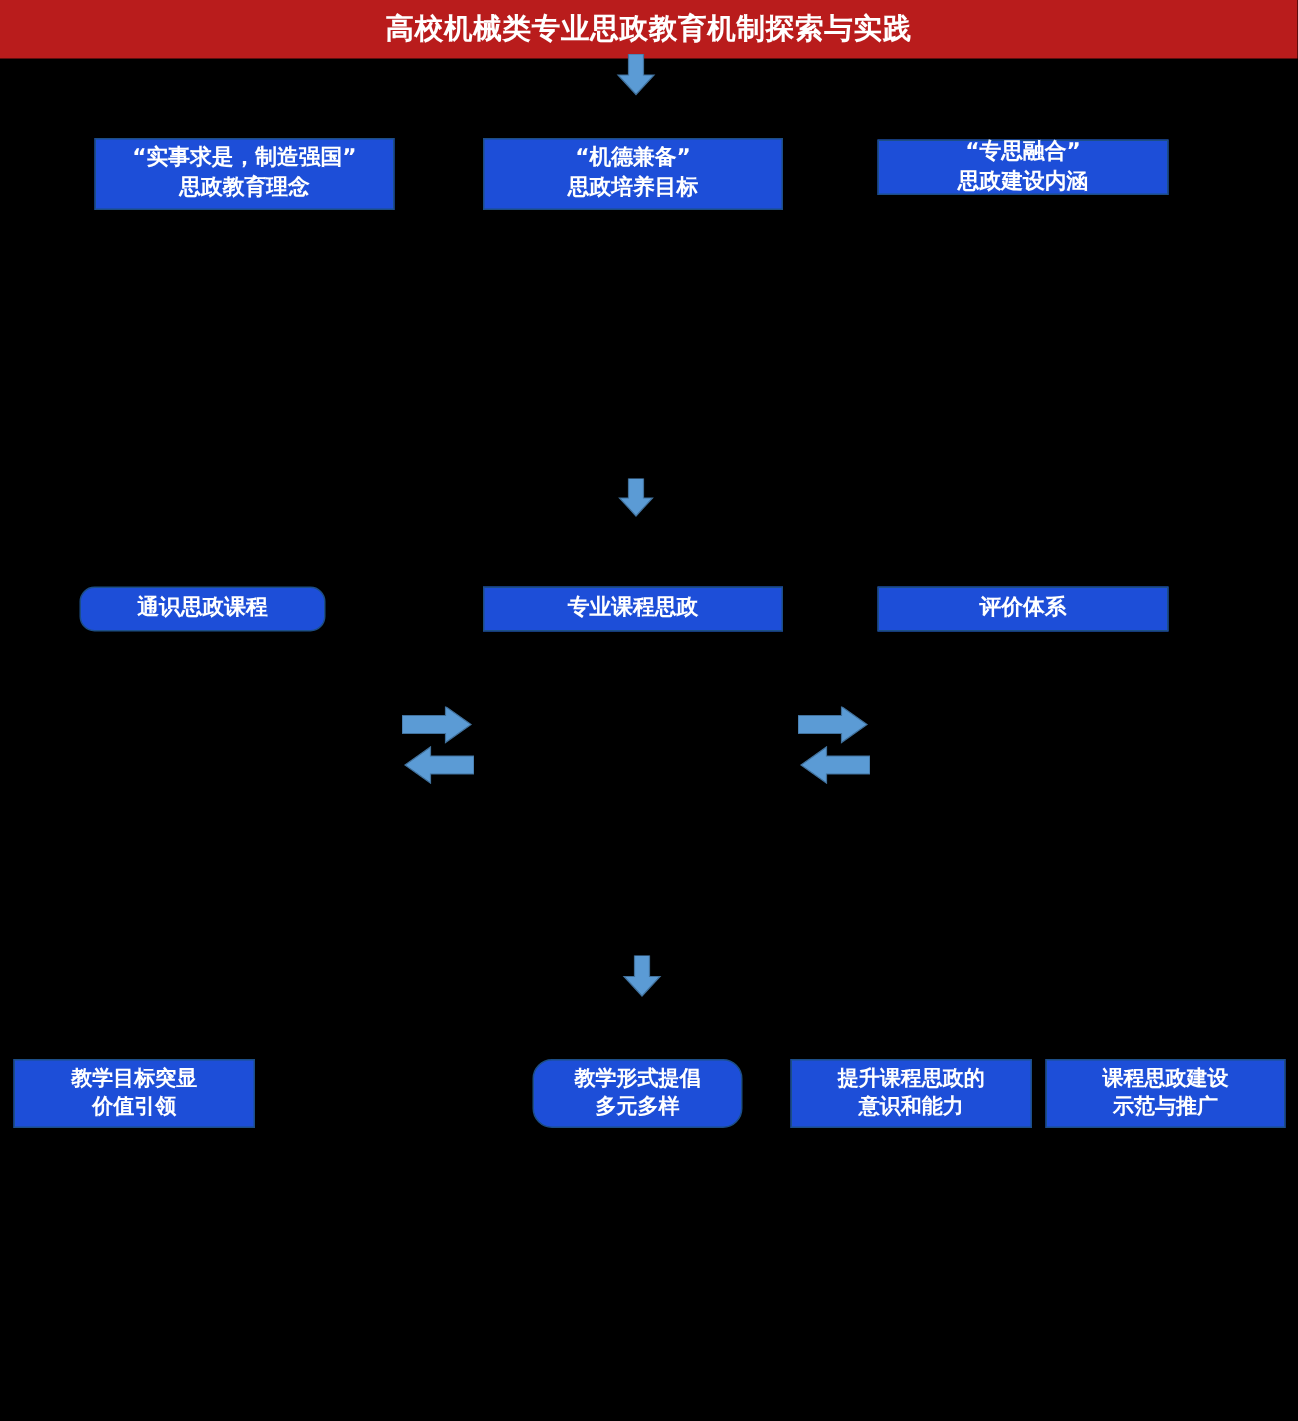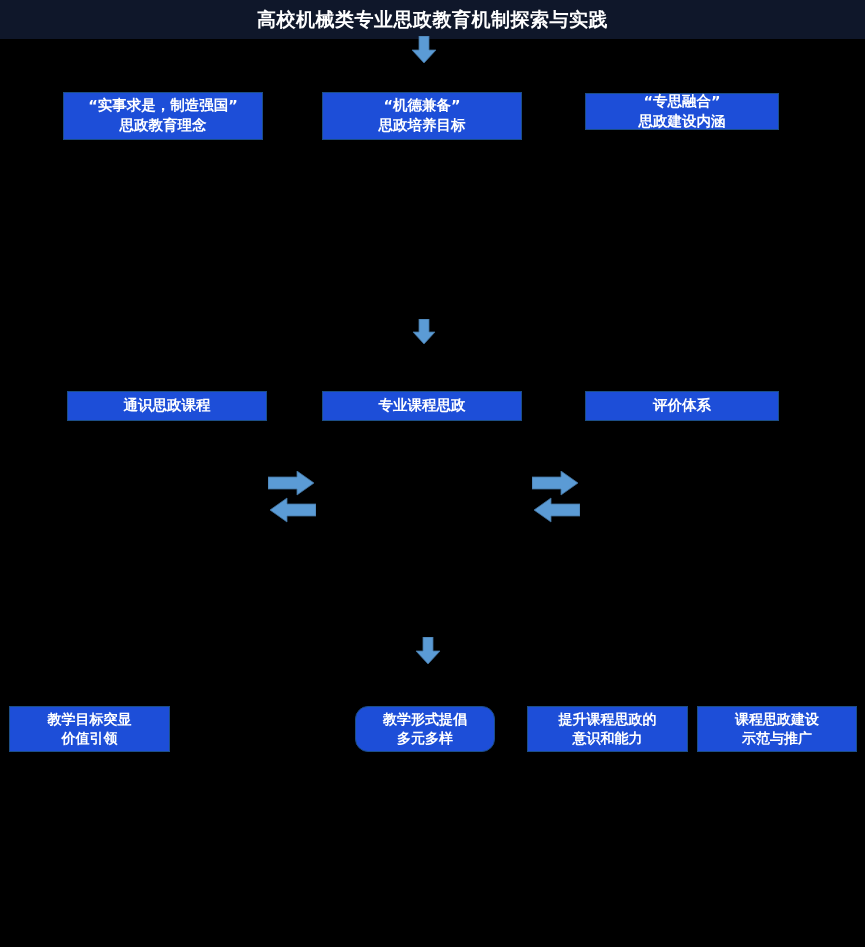--- a/index.html
+++ b/index.html
@@ -27,21 +27,21 @@
     background: #000000;
   }
 
   
   .header-bar {
     position: absolute;
     left: 0;
     top: 0;
     width: 865px;
     height: 39px;
-    background: #0f172a;
+    background: #b91c1c;
     display: flex;
     align-items: center;
     justify-content: center;
     box-sizing: border-box;
   }
   .header-bar .title-text {
     font-size: 19px;
     font-weight: bold;
     letter-spacing: 0.5px;
     color: #ffffff;
@@ -111,21 +111,21 @@
     <span>“专思融合”
 思政建设内涵</span>
   </div>
 
   <span class="down-arrow" style="left:411px; top:319px;">
     <svg width="26" height="26" viewBox="0 0 26 26" aria-hidden="true">
       <polygon points="8,0 18,0 18,13 24,13 13,25 2,13 8,13" fill="#5B9BD5" stroke="#41719C" stroke-width="0.8"></polygon>
     </svg>
   </span>
 
-  <div class="node tier2" style="left:67px; top:391px; width:200px; height:30px;">
+  <div class="node tier2" style="left:53px; top:391px; width:164px; height:30px;border-radius:10px;">
     <span>通识思政课程</span>
   </div>
 
   <div class="node tier2" style="left:322px; top:391px; width:200px; height:30px;">
     <span>专业课程思政</span>
   </div>
 
   <div class="node tier2" style="left:585px; top:391px; width:194px; height:30px;">
     <span>评价体系</span>
   </div>

